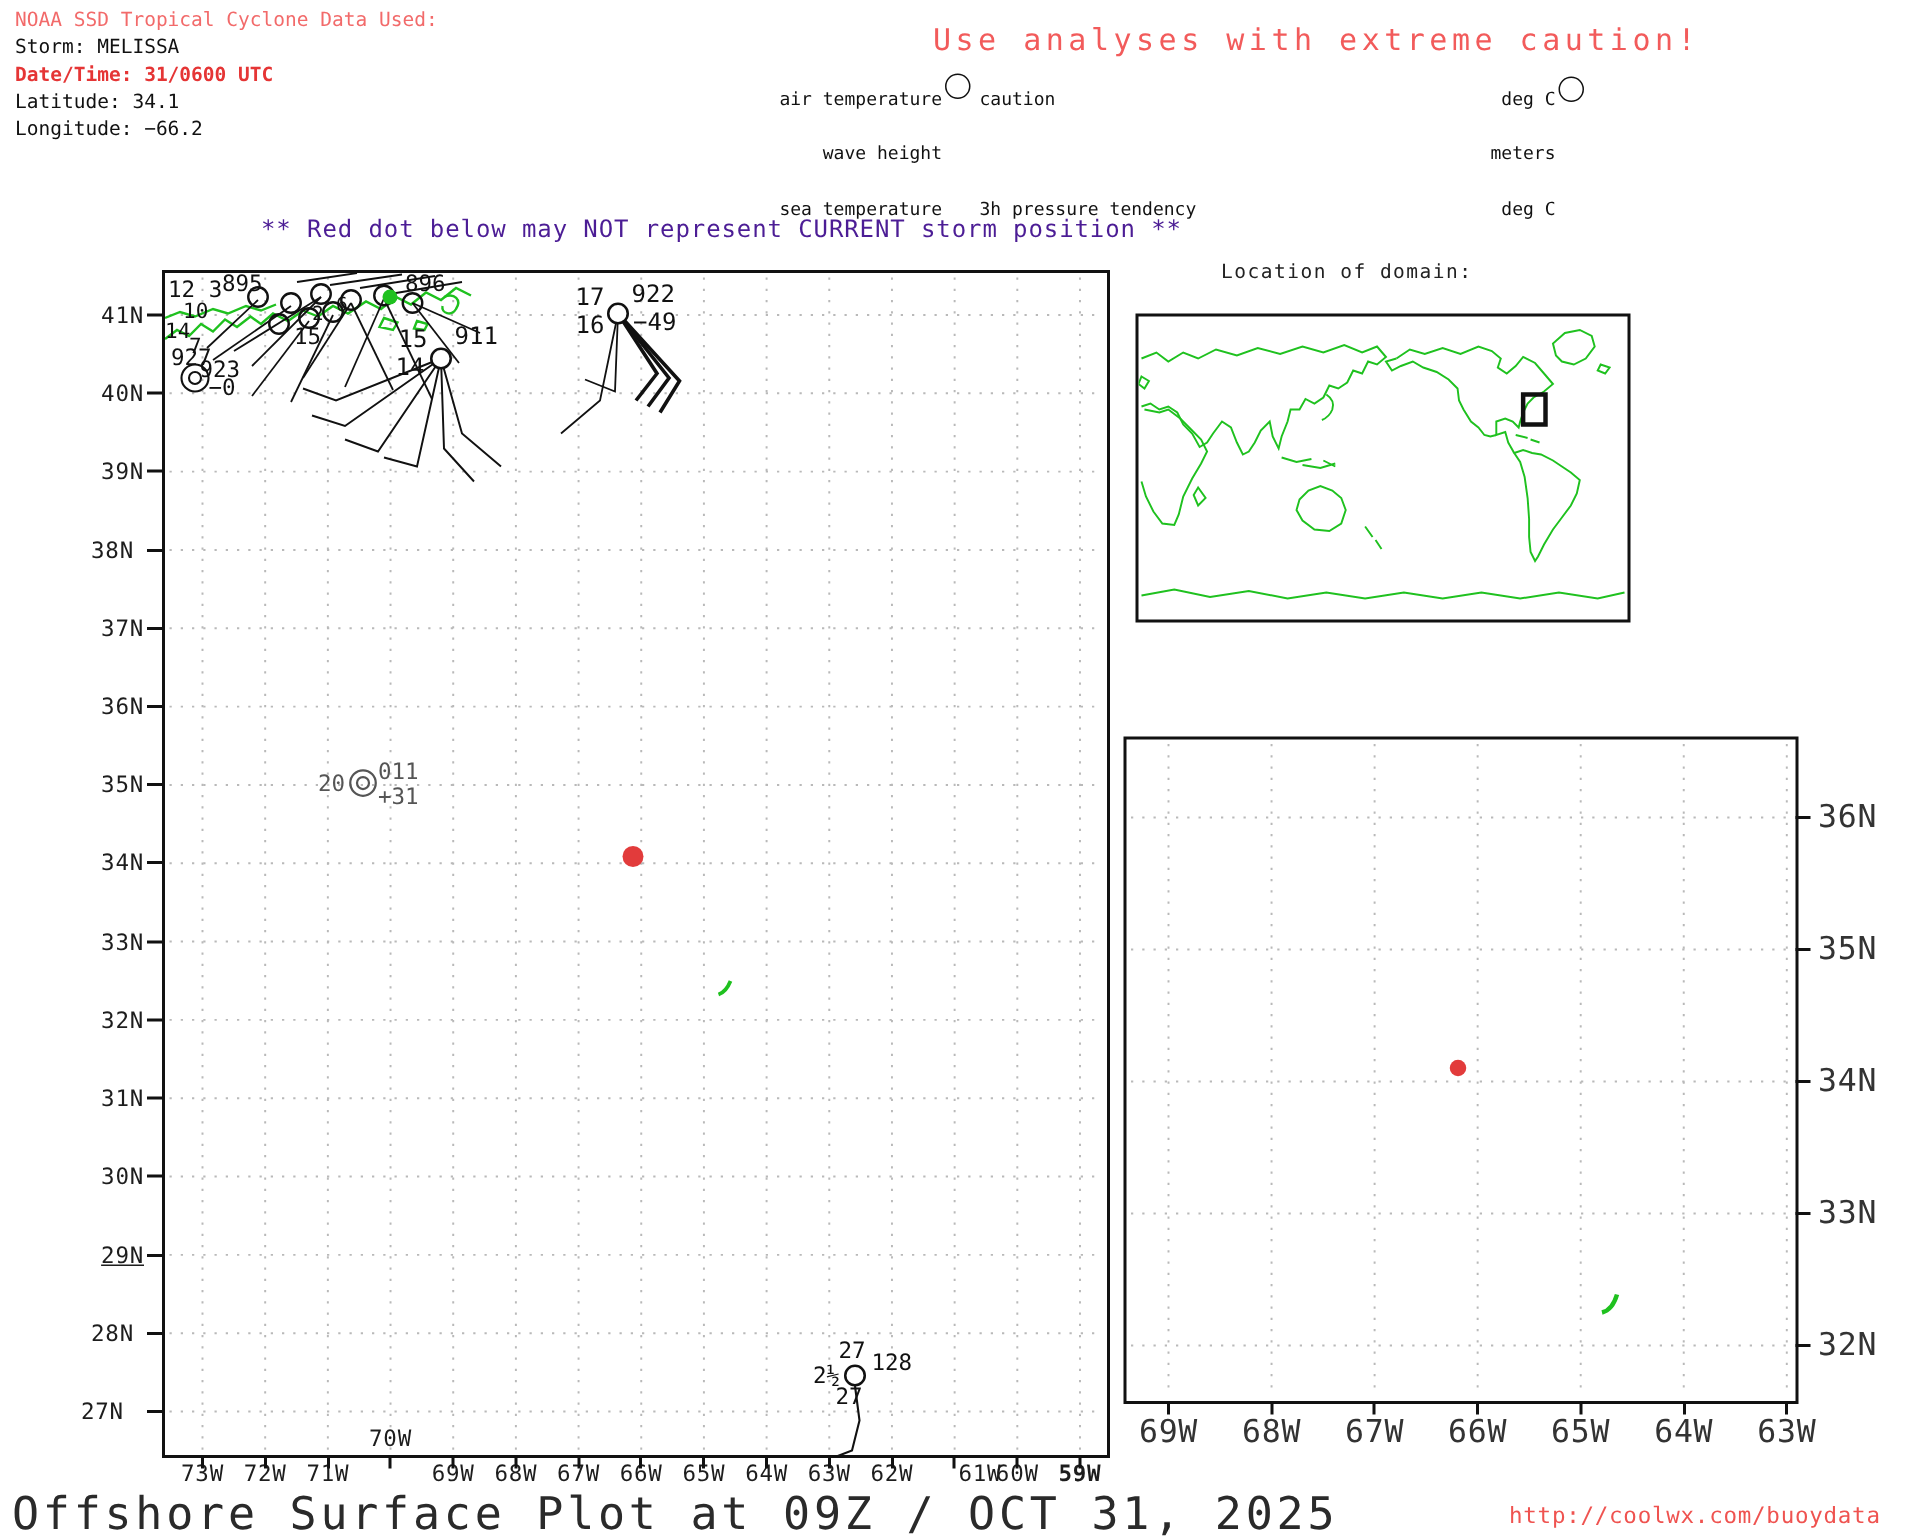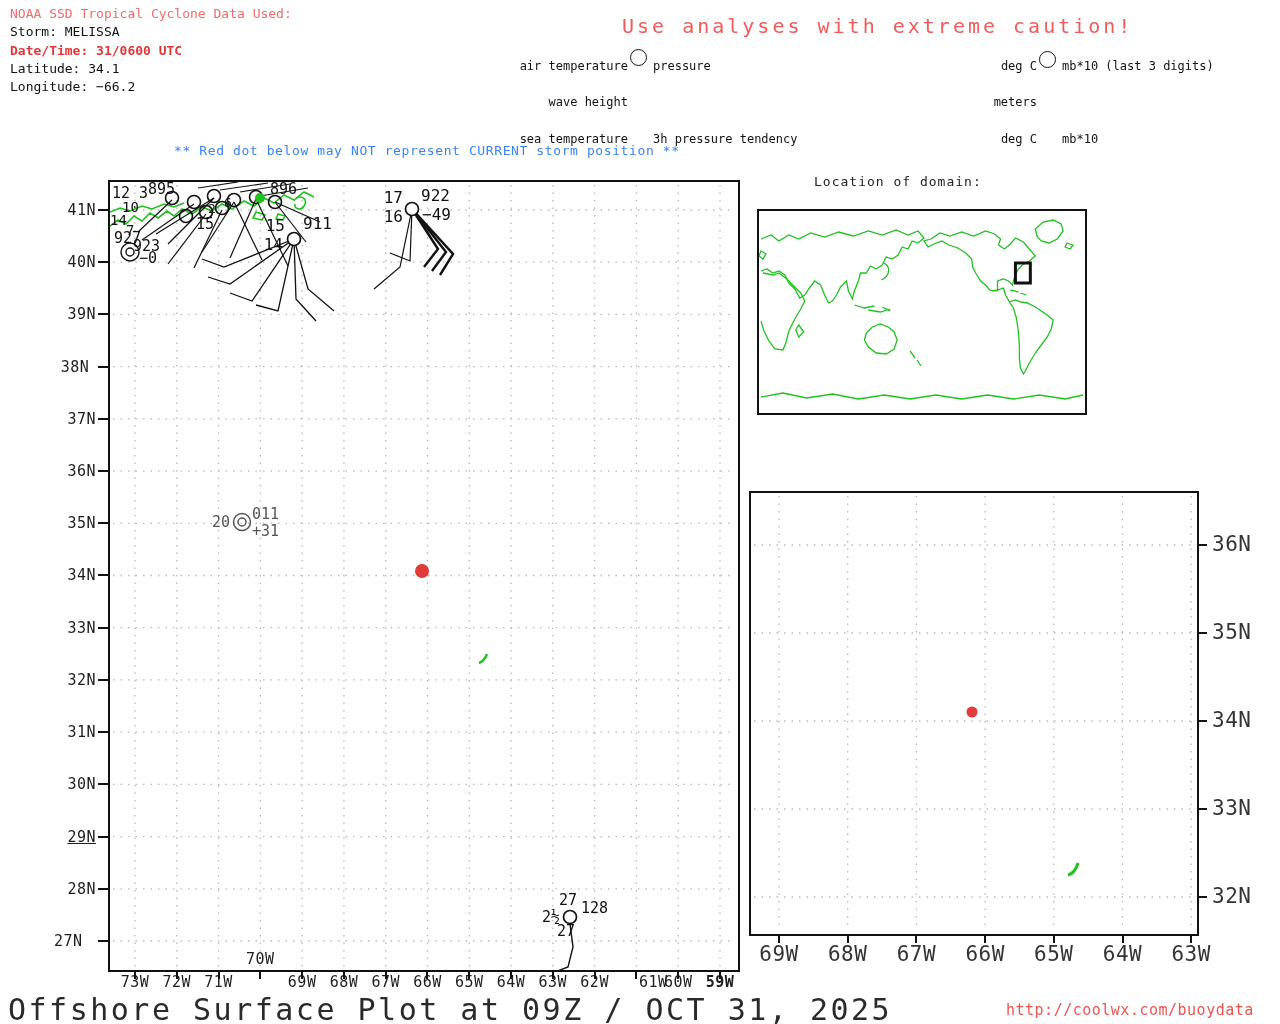--- a/index.html
+++ b/index.html
@@ -32,38 +32,33 @@
 
   <div class="abs" style="left:622px;top:2px;font-size:20px;letter-spacing:3px;color:#f25b5b;margin-top:12px;">Use analyses with extreme caution!</div>
 
   <div class="abs leg" style="left:440px;top:35px;width:188px;text-align:right;">
     <div>air temperature</div>
     <div>wave height</div>
     <div>sea temperature</div>
   </div>
   <div class="legcircle" style="left:630px;top:49px;"></div>
   <div class="abs leg" style="left:653px;top:35px;">
-    <div>pressure</div>
+    <div>caution</div>
     <div></div>
     <div>3h pressure tendency</div>
   </div>
 
   <div class="abs leg" style="left:900px;top:35px;width:137px;text-align:right;">
     <div>deg C</div>
     <div>meters</div>
     <div>deg C</div>
   </div>
   <div class="legcircle" style="left:1039px;top:51px;"></div>
-  <div class="abs leg" style="left:1062px;top:35px;">
-    <div>mb*10 (last 3 digits)</div>
-    <div></div>
-    <div>mb*10</div>
-  </div>
-
-  <div class="abs" style="left:174px;top:143px;font-size:13px;letter-spacing:.6px;color:#3b82f6;">** Red dot below may NOT represent CURRENT storm position **</div>
+
+  <div class="abs" style="left:174px;top:143px;font-size:16px;letter-spacing:.6px;color:#4c1d95;">** Red dot below may NOT represent CURRENT storm position **</div>
 
   <div class="mapbox" style="left:108px;top:180px;width:632px;height:792px;">
     <svg id="main-svg" width="628" height="788" viewBox="0 0 628 788">
         <g>
           <line x1="25" y1="3" x2="25" y2="785" stroke="#b9b9b9" stroke-width="1.3" stroke-dasharray="1.5,6"></line>
           <line x1="66.785" y1="3" x2="66.785" y2="785" stroke="#b9b9b9" stroke-width="1.3" stroke-dasharray="1.5,6"></line>
           <line x1="108.57" y1="3" x2="108.57" y2="785" stroke="#b9b9b9" stroke-width="1.3" stroke-dasharray="1.5,6"></line>
           <line x1="150.355" y1="3" x2="150.355" y2="785" stroke="#b9b9b9" stroke-width="1.3" stroke-dasharray="1.5,6"></line>
           <line x1="192.14" y1="3" x2="192.14" y2="785" stroke="#b9b9b9" stroke-width="1.3" stroke-dasharray="1.5,6"></line>
           <line x1="233.92499999999998" y1="3" x2="233.92499999999998" y2="785" stroke="#b9b9b9" stroke-width="1.3" stroke-dasharray="1.5,6"></line>
@@ -249,21 +244,21 @@
     <div style="position:absolute;left:54px;top:618.712px;width:42px;text-align:right;" class="ax-m">33N</div>
     <div style="position:absolute;left:98px;top:626.712px;width:10px;height:2px;" class="tick"></div>
     <div style="position:absolute;left:54px;top:670.9259999999999px;width:42px;text-align:right;" class="ax-m">32N</div>
     <div style="position:absolute;left:98px;top:678.9259999999999px;width:10px;height:2px;" class="tick"></div>
     <div style="position:absolute;left:54px;top:723.14px;width:42px;text-align:right;" class="ax-m">31N</div>
     <div style="position:absolute;left:98px;top:731.14px;width:10px;height:2px;" class="tick"></div>
     <div style="position:absolute;left:54px;top:775.354px;width:42px;text-align:right;" class="ax-m">30N</div>
     <div style="position:absolute;left:98px;top:783.354px;width:10px;height:2px;" class="tick"></div>
     <div style="position:absolute;left:54px;top:827.568px;width:42px;text-align:right;text-decoration:underline;" class="ax-m">29N</div>
     <div style="position:absolute;left:98px;top:835.568px;width:10px;height:2px;" class="tick"></div>
-    <div style="position:absolute;left:54px;top:879.7819999999999px;width:42px;text-align:right;" class="ax-m">28N</div>
+    <div style="position:absolute;left:54px;top:879.7819999999999px;width:42px;text-align:center;" class="ax-m">28N</div>
     <div style="position:absolute;left:98px;top:887.7819999999999px;width:10px;height:2px;" class="tick"></div>
     <div style="position:absolute;left:54px;top:931.996px;width:42px;text-align:left;" class="ax-m">27N</div>
     <div style="position:absolute;left:98px;top:939.996px;width:10px;height:2px;" class="tick"></div>
     <div style="position:absolute;left:114px;top:973px;width:42px;text-align:center;" class="ax-m">73W</div>
     <div style="position:absolute;left:134px;top:970px;width:2px;height:9px;" class="tick"></div>
     <div style="position:absolute;left:155.785px;top:973px;width:42px;text-align:center;" class="ax-m">72W</div>
     <div style="position:absolute;left:175.785px;top:970px;width:2px;height:9px;" class="tick"></div>
     <div style="position:absolute;left:197.57px;top:973px;width:42px;text-align:center;" class="ax-m">71W</div>
     <div style="position:absolute;left:217.57px;top:970px;width:2px;height:9px;" class="tick"></div>
     <div style="position:absolute;left:239.35500000000002px;top:950px;width:42px;text-align:center;" class="ax-m">70W</div>

